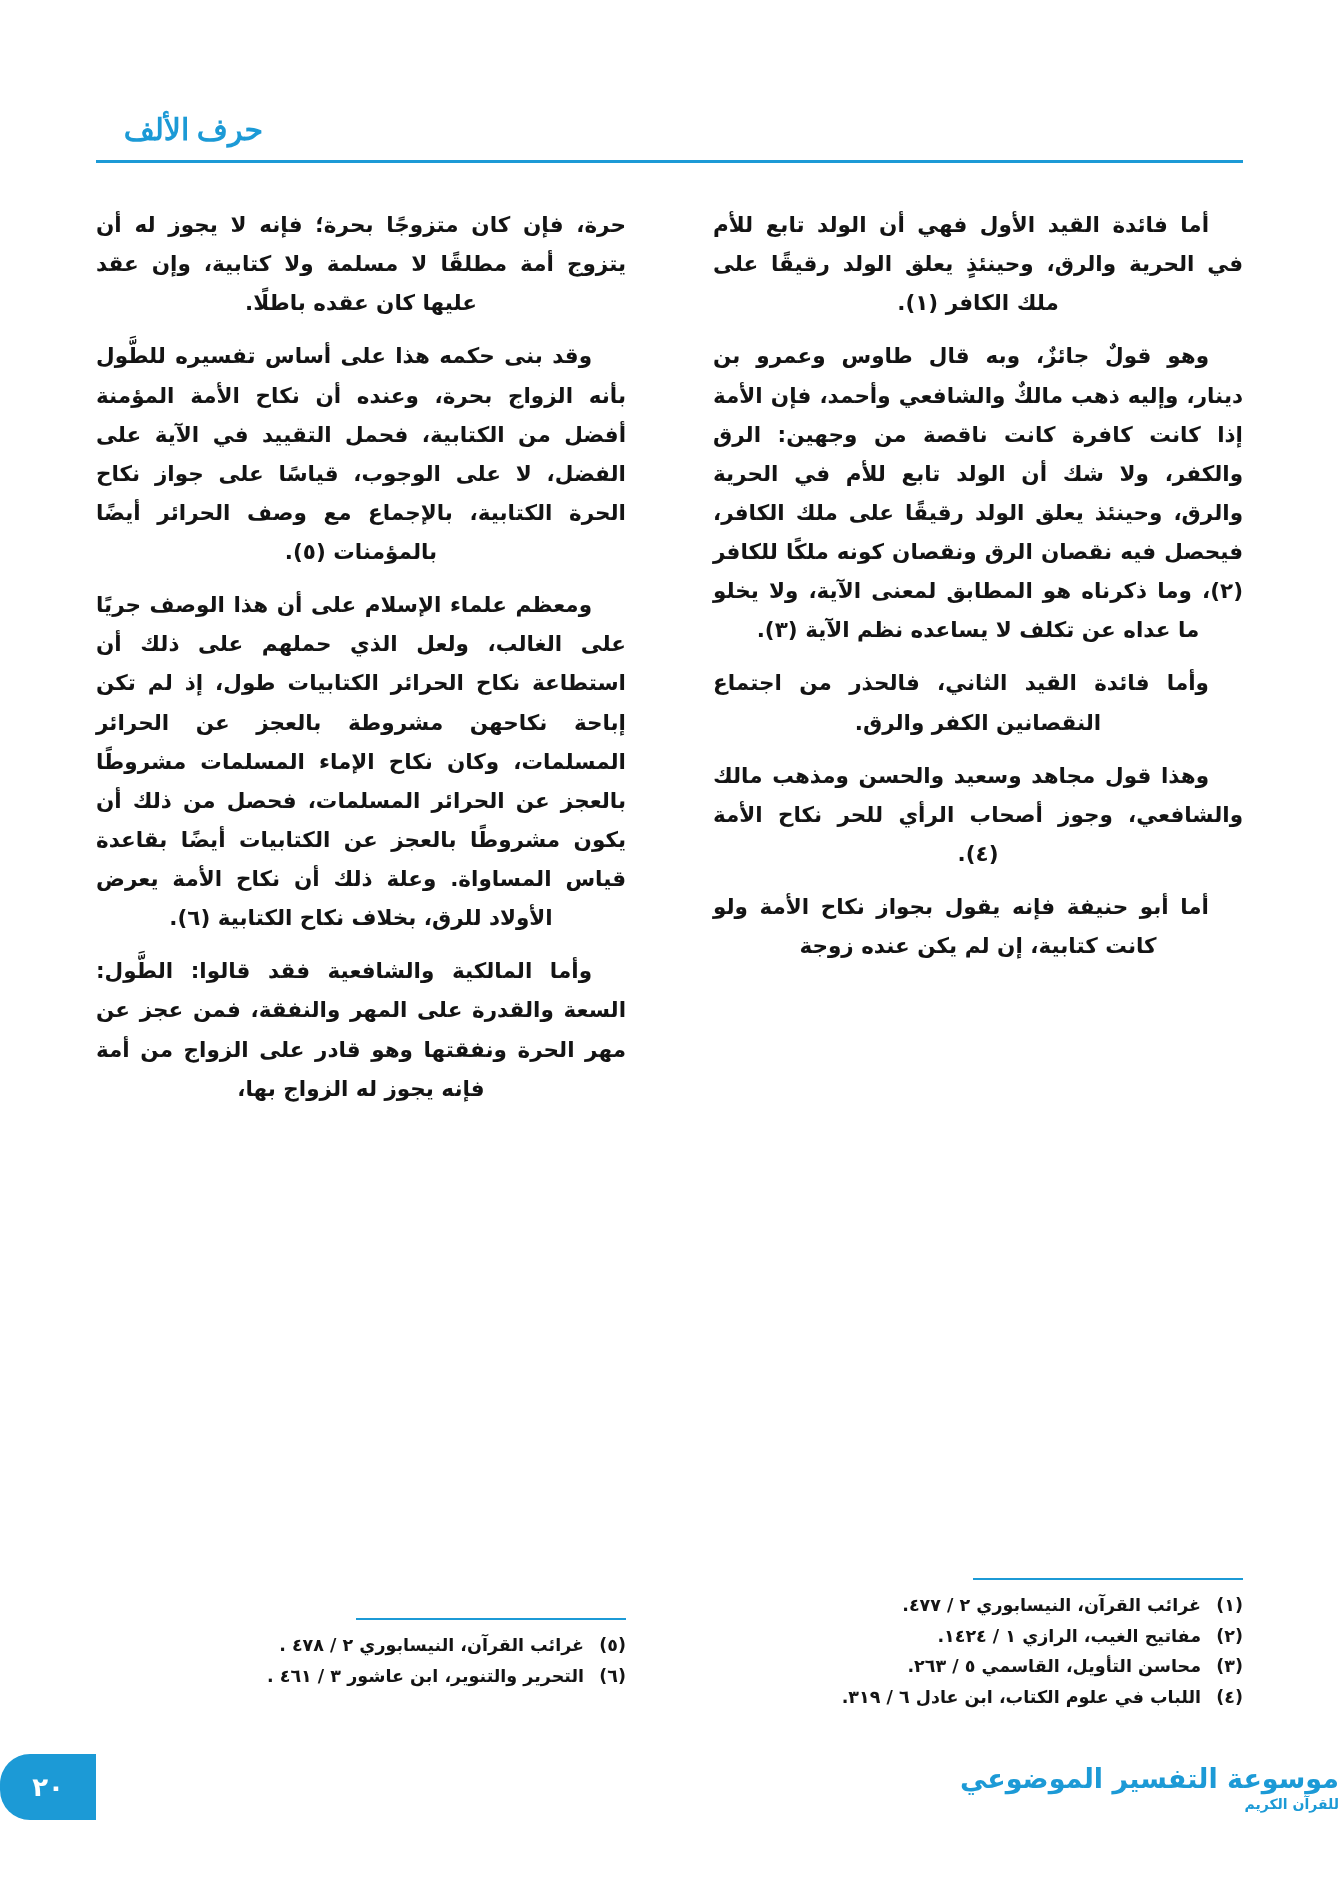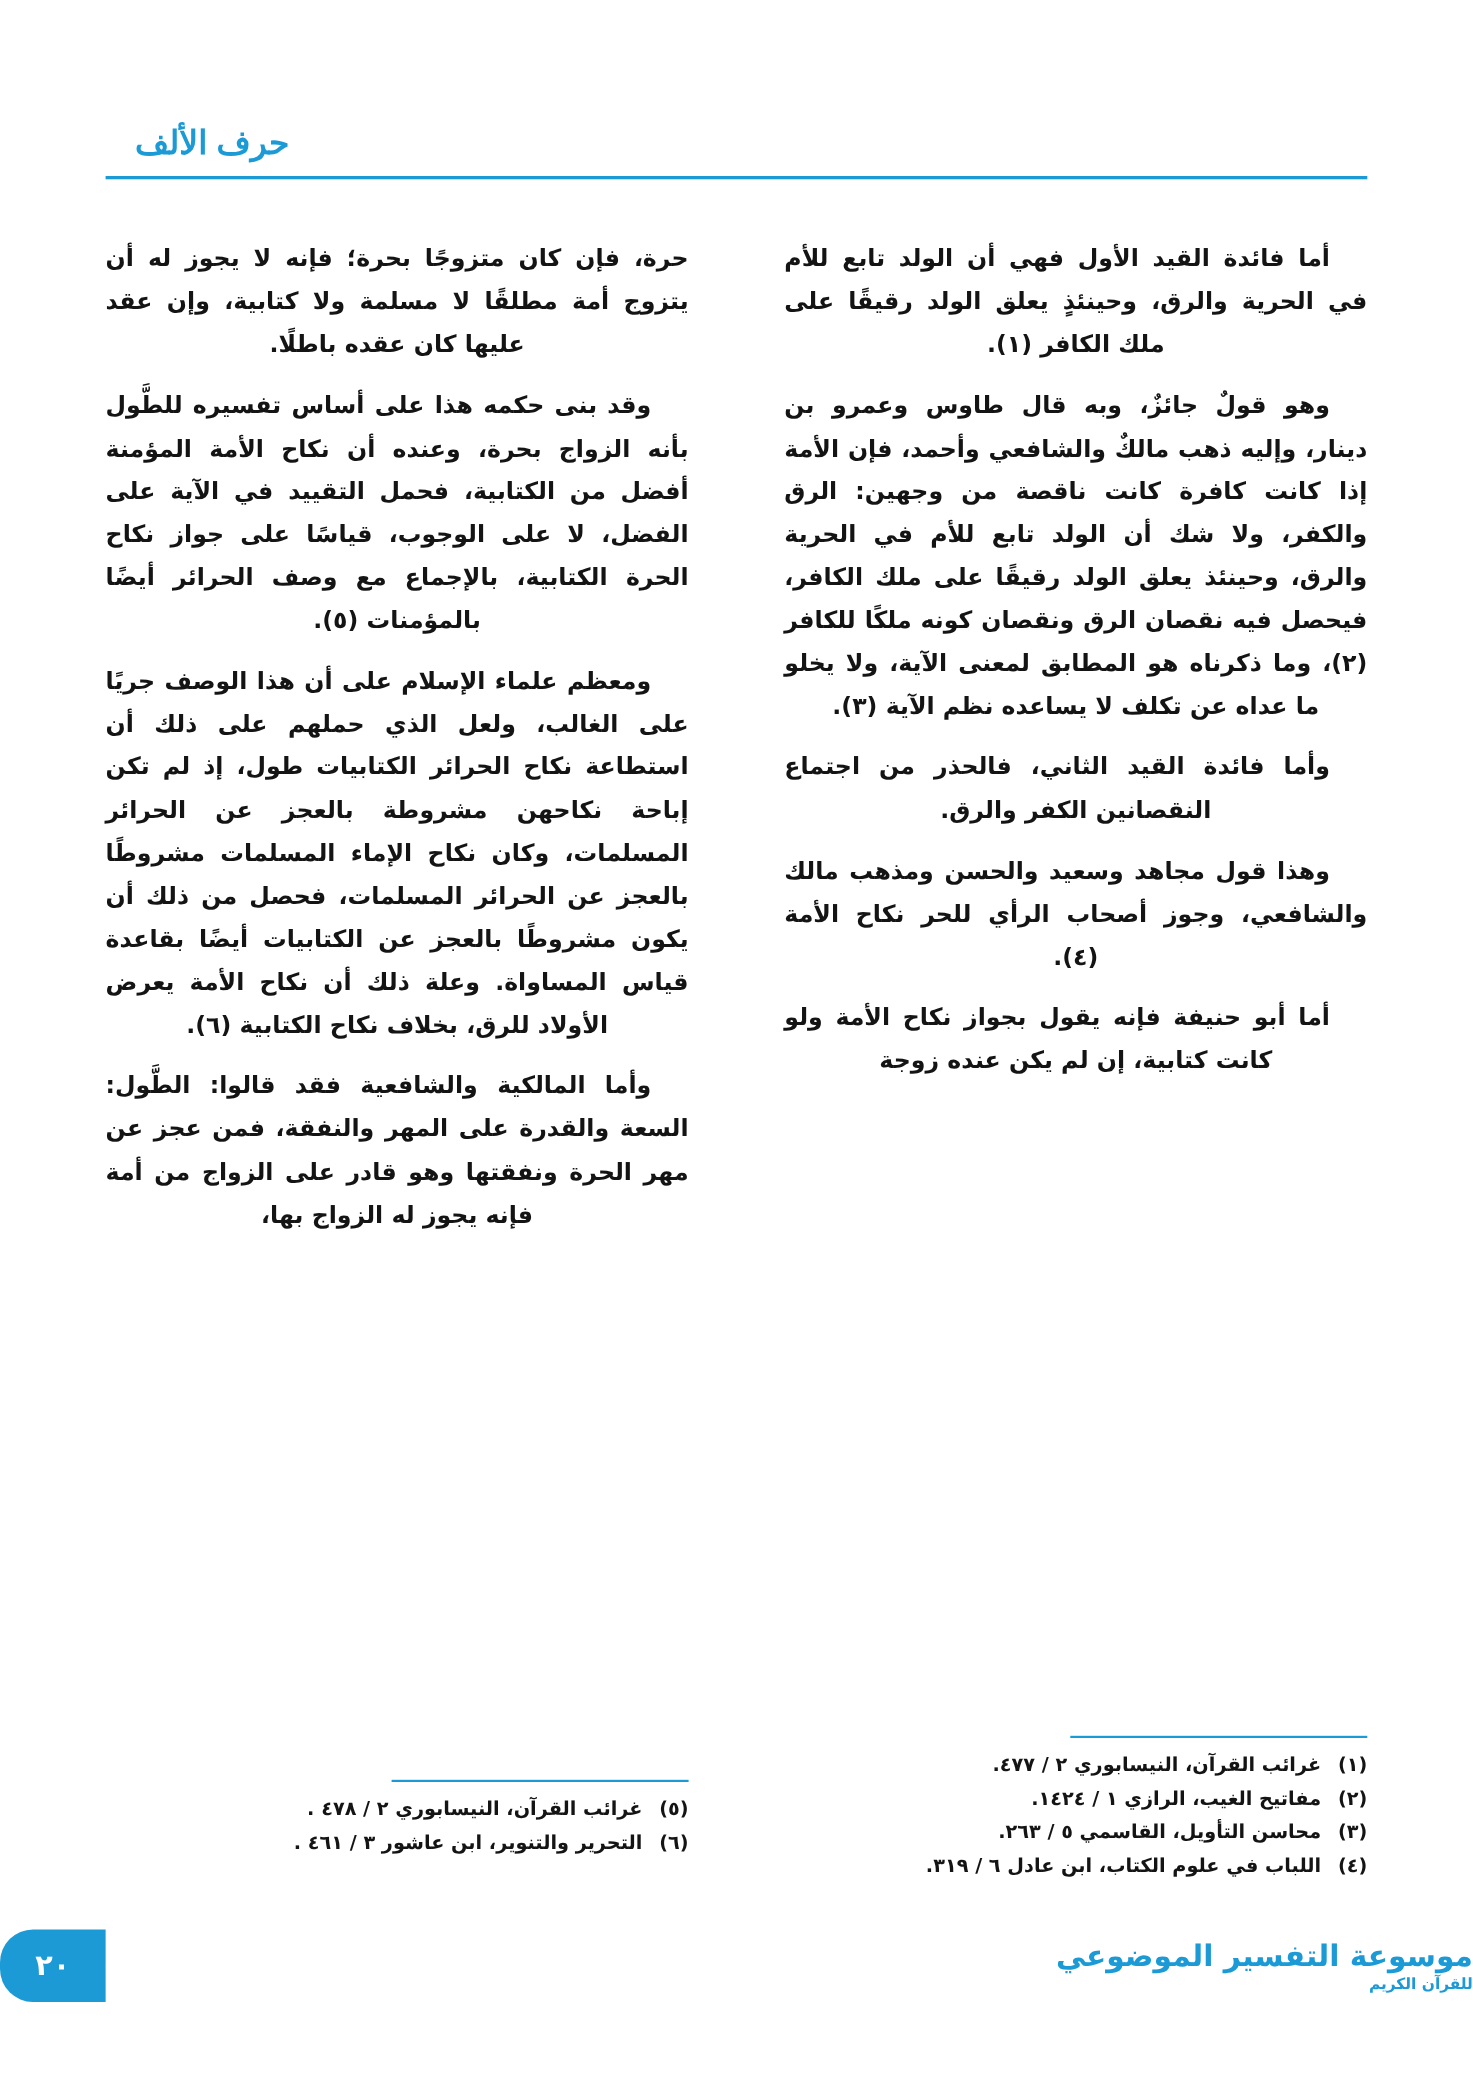--- a/index.html
+++ b/index.html
@@ -32,21 +32,21 @@
   }
   .header-title {
     position: absolute;
     right: 980px;
     top: -8px;
     font-size: 30px;
     font-weight: bold;
     color: #1c9ad6;
     letter-spacing: 0px;
     white-space: nowrap;
-    font-family: Liberation Sans, sans-serif;
+    font-family: Liberation Serif, serif;
   }
   .header-rule {
     position: absolute;
     right: 0;
     left: 0;
     top: 40px;
     height: 3px;
     background: #1c9ad6;
   }
 
@@ -60,21 +60,21 @@
   }
   .col {
     position: absolute;
     top: 0;
     width: 530px;
   }
   .col-right { right: 0; }
   .col-left  { left: 0; }
 
   p.body {
-    margin: 16px 0 14px 0;
+    margin: 5px 0 14px 0;
     font-size: 21.5px;
     line-height: 1.82;
     text-align: justify;
     text-align-last: center;
     font-weight: 600;
     color: #141414;
   }
   p.body.indent { text-indent: 34px; }
 
   

